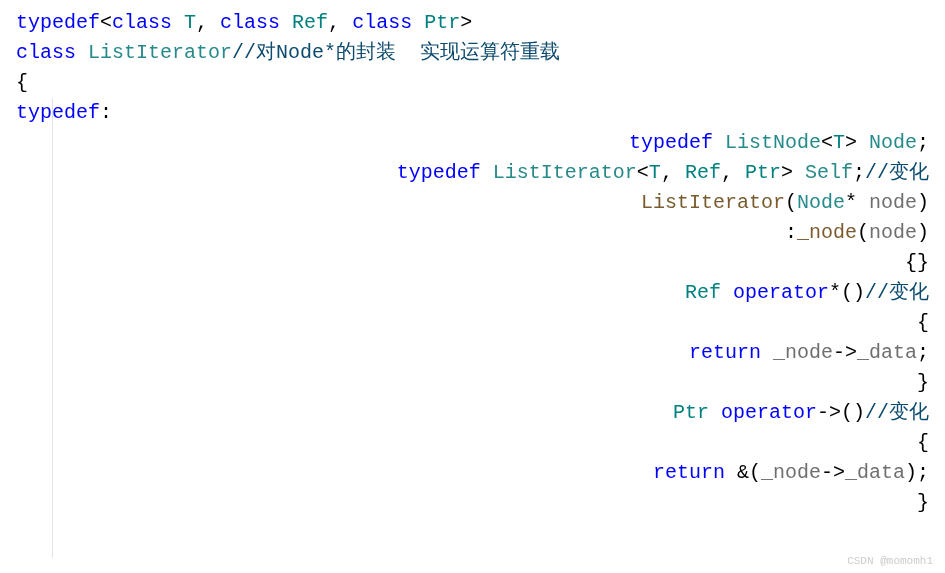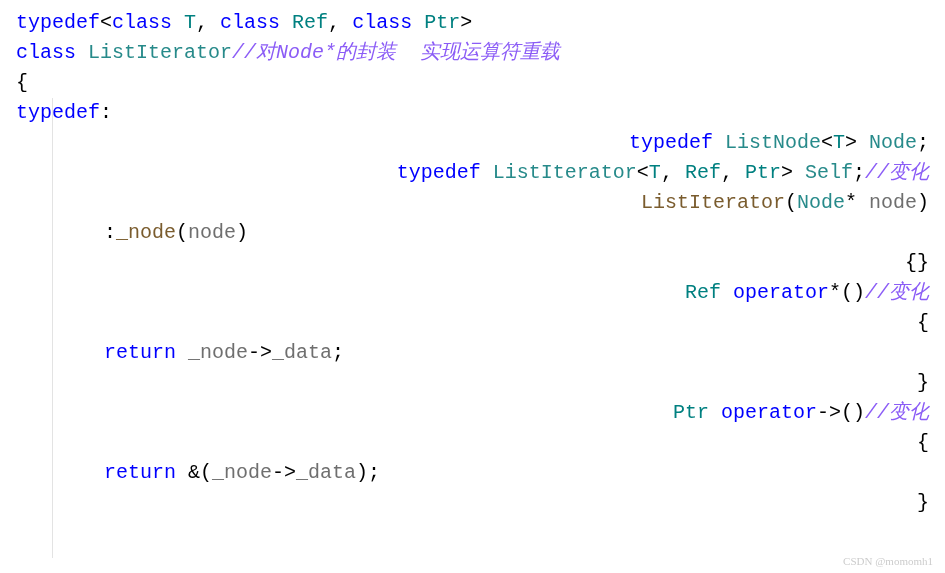--- a/index.html
+++ b/index.html
@@ -17,42 +17,42 @@
       width: 945px;
       height: 573px;
       overflow: hidden;
     }
     .code-line {
       white-space: pre;
     }
     .kw { color: #0000ff; }
     .type { color: #008080; }
     .cls { color: #278a8a; }
-    .comment { color: #8b5cf6; font-style: italic; }
+    .comment { color: #0c4a6e; }
     .ident { color: #6f6f6f; }
     .func { color: #7a5c2e; }
     .punct { color: #000000; }
     .indent1 { padding-left: 44px; text-align: right; }
-    .indent2 { padding-left: 88px; }
+    .indent2 { padding-left: 88px; text-align: right; }
     .guide {
       position: absolute;
       width: 1px;
       background: #d0d0d0;
       top: 98px;
       left: 52px;
       height: 460px;
       opacity: 0.6;
     }
     .watermark {
       position: absolute;
       right: 12px;
       bottom: 4px;
       font-size: 11px;
       color: #cccccc;
-      font-family: Liberation Serif, serif;
+      font-family: Liberation Mono, monospace;
       margin-top: 14px;
     }
   </style>
 </head>
 <body>
 
 <div class="guide"></div>
 
 <div class="code-line"><span class="kw">typedef</span><span class="punct">&lt;</span><span class="kw">class</span><span class="type"> T</span><span class="punct">, </span><span class="kw">class</span><span class="type"> Ref</span><span class="punct">, </span><span class="kw">class</span><span class="type"> Ptr</span><span class="punct">&gt;</span></div>
 

